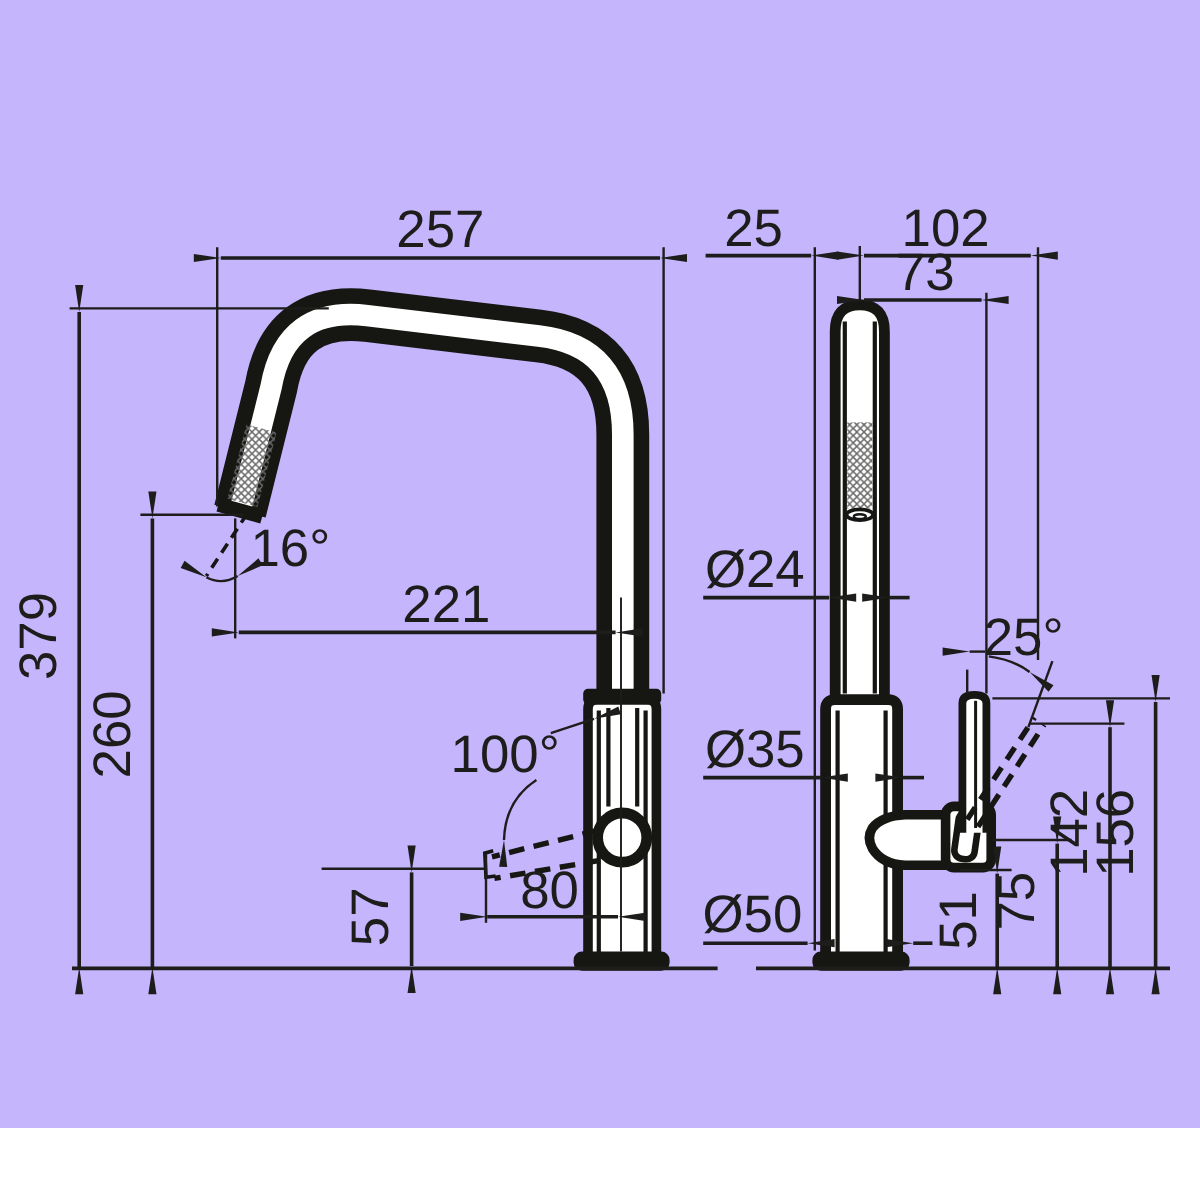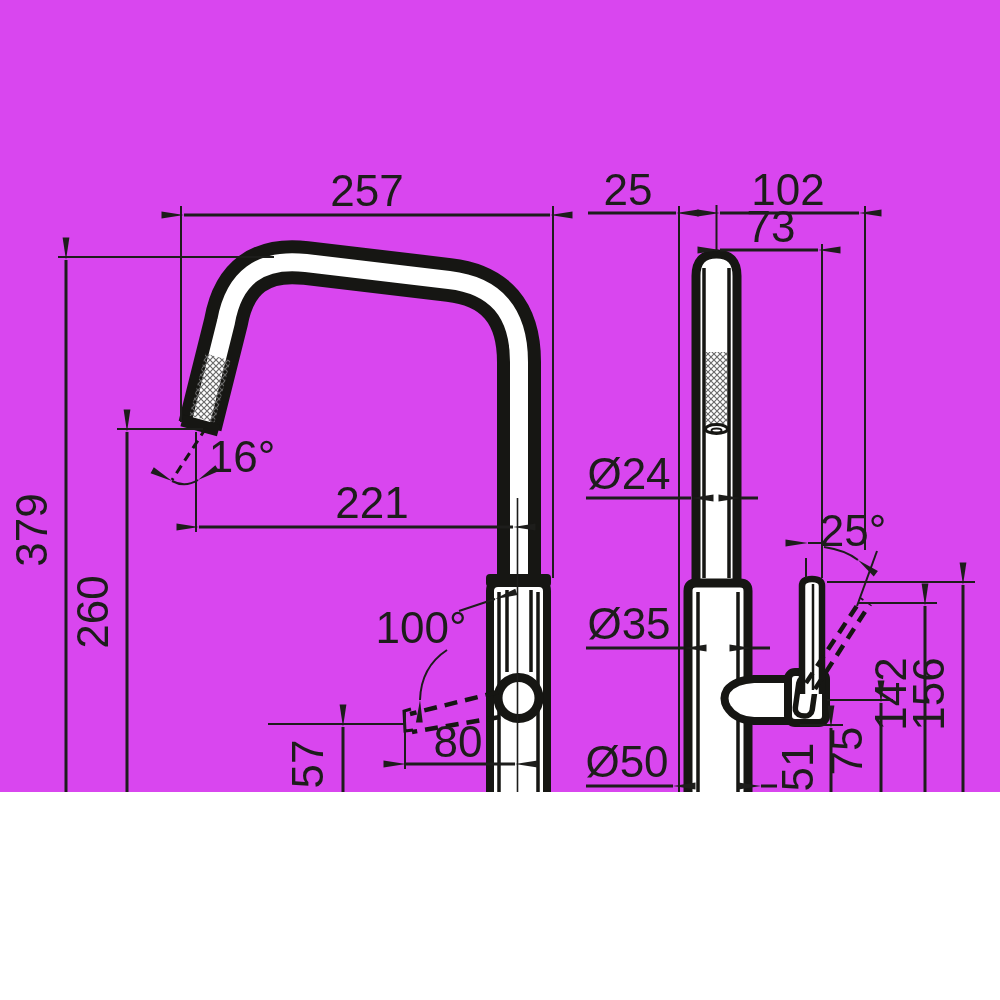--- a/index.html
+++ b/index.html
@@ -1,16 +1,16 @@
 <!DOCTYPE html>
 <html><head>
 <meta charset="utf-8">
 <style>
   html,body{margin:0;padding:0;background:#ffffff;}
-  .page{position:relative;width:1000px;height:792px;background:#d946ef;overflow:hidden;}
+  .page{position:relative;width:1000px;height:940px;background:#c4b5fd;overflow:hidden;}
   svg{display:block;}
   .dim-text{
     font-family:"Liberation Sans","DejaVu Sans",sans-serif;
     font-size:44px;
     fill:#1d1d1b;
     text-anchor:middle;
   }
   .thick{stroke:#161613;fill:none;}
   .dimline{stroke:#1d1d1b;stroke-width:3;fill:none;}
   .extline{stroke:#1d1d1b;stroke-width:2;fill:none;}

